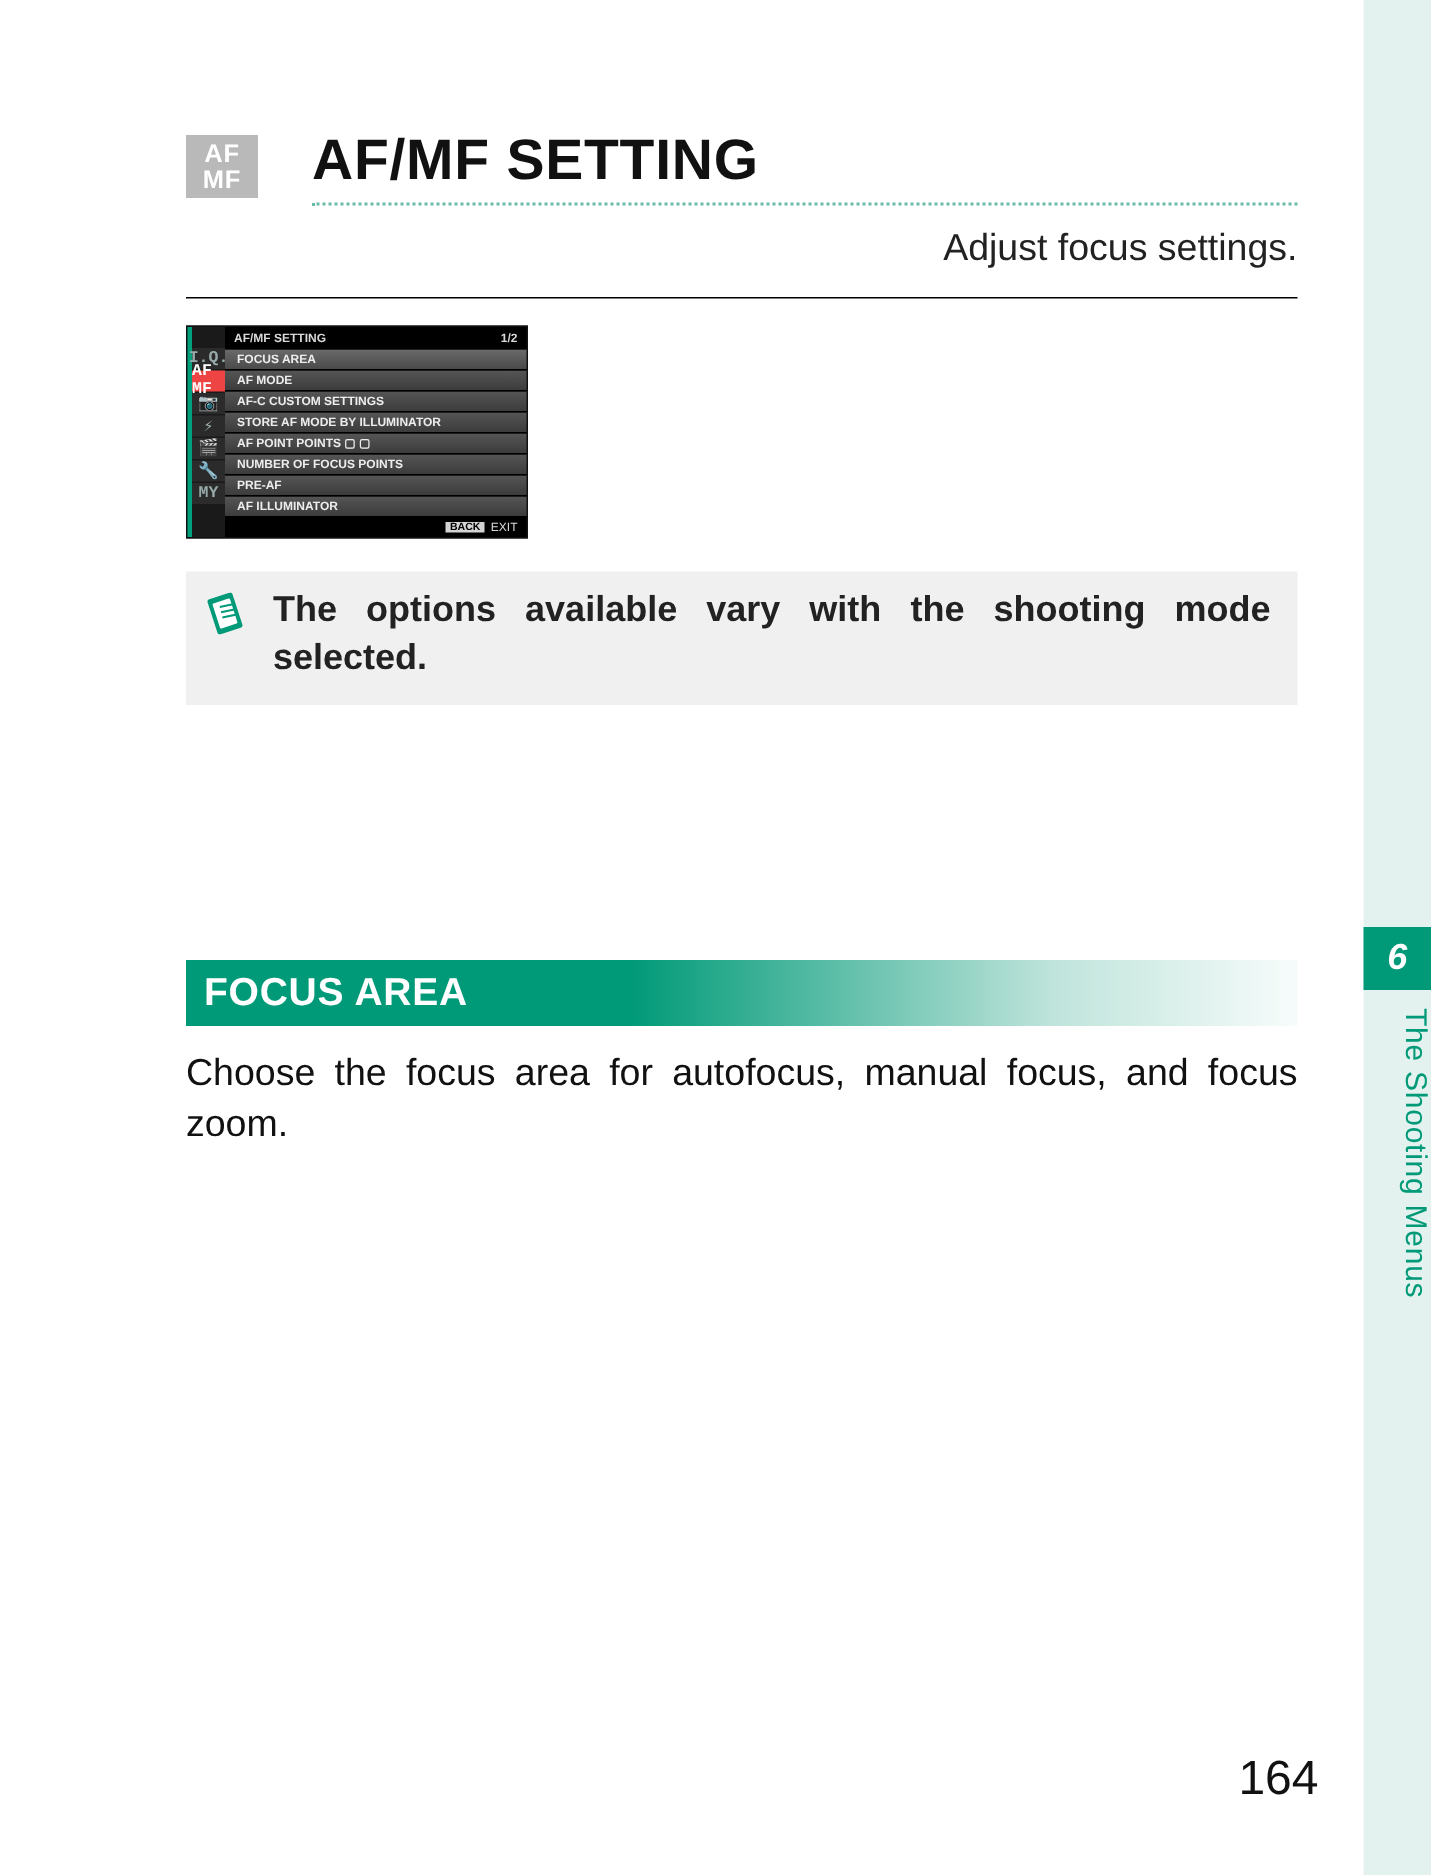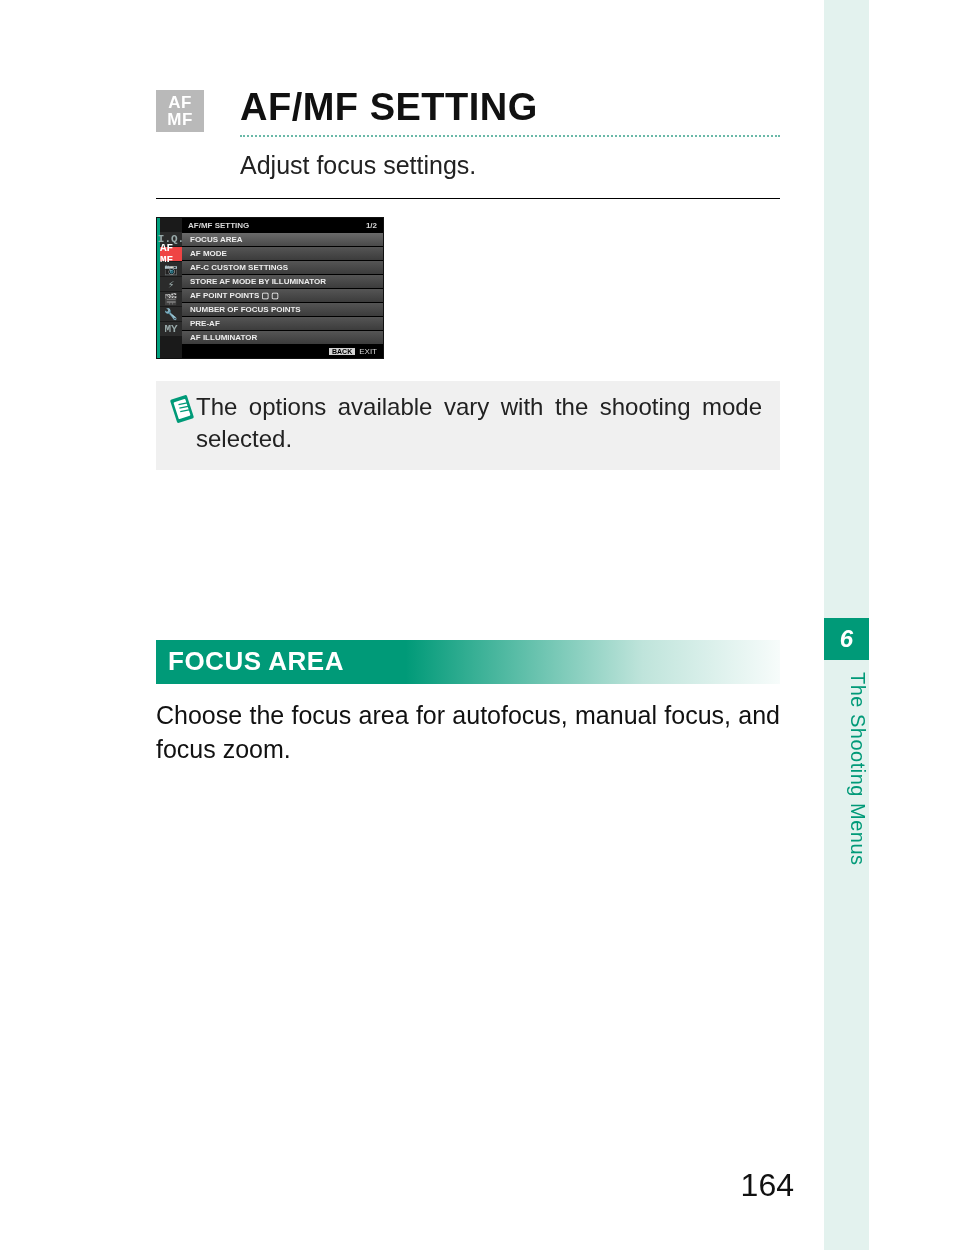--- a/index.html
+++ b/index.html
@@ -1,25 +1,24 @@
 <!DOCTYPE html>
 <html><head>
 <meta charset="utf-8">
 <style>
   * { box-sizing: border-box; margin: 0; padding: 0; }
   html, body { width: 954px; height: 1250px; font-family: "Segoe UI", "Helvetica Neue", Arial, sans-serif; }
   body { display: flex; background: #fff; }
 
   .page-body {
     position: relative;
-    width: 792px;
+    width: 909px;
     height: 1250px;
     background: #fff;
     padding: 86px 44px 40px 124px;
-    margin-left: 32px;
   }
   .side-strip {
     width: 45px;
     height: 1250px;
     background: #e3f2ee;
     position: relative;
   }
   .side-tab {
     position: absolute;
     top: 618px;
@@ -74,20 +73,21 @@
     margin-left: 84px;
     margin-top: 6px;
     height: 0;
     border-top: 2px dotted #6ab9a8;
   }
   .subtitle {
     margin-left: 84px;
     margin-top: 14px;
     font-size: 25px;
     color: #222;
+    text-align: right;
   }
   .hr-under {
     margin-top: 18px;
     border: none;
     border-top: 1.5px solid #000;
     width: 100%;
   }
 
   
   .intro-row {
@@ -185,22 +185,24 @@
     padding: 0 3px;
     font-size: 7px;
     font-weight: 700;
   }
 
   
   .note-box {
     margin-top: 22px;
     background: #f0f0f0;
     display: flex;
+    gap: 18px;
     padding: 10px 18px 14px 12px;
     align-items: flex-start;
+    font-weight: bold;
   }
   .note-icon {
     flex: none;
     width: 28px; height: 28px;
     display: inline-block;
     margin-top: 4px;
   }
   .note-text {
     font-size: 24px;
     color: #222;

